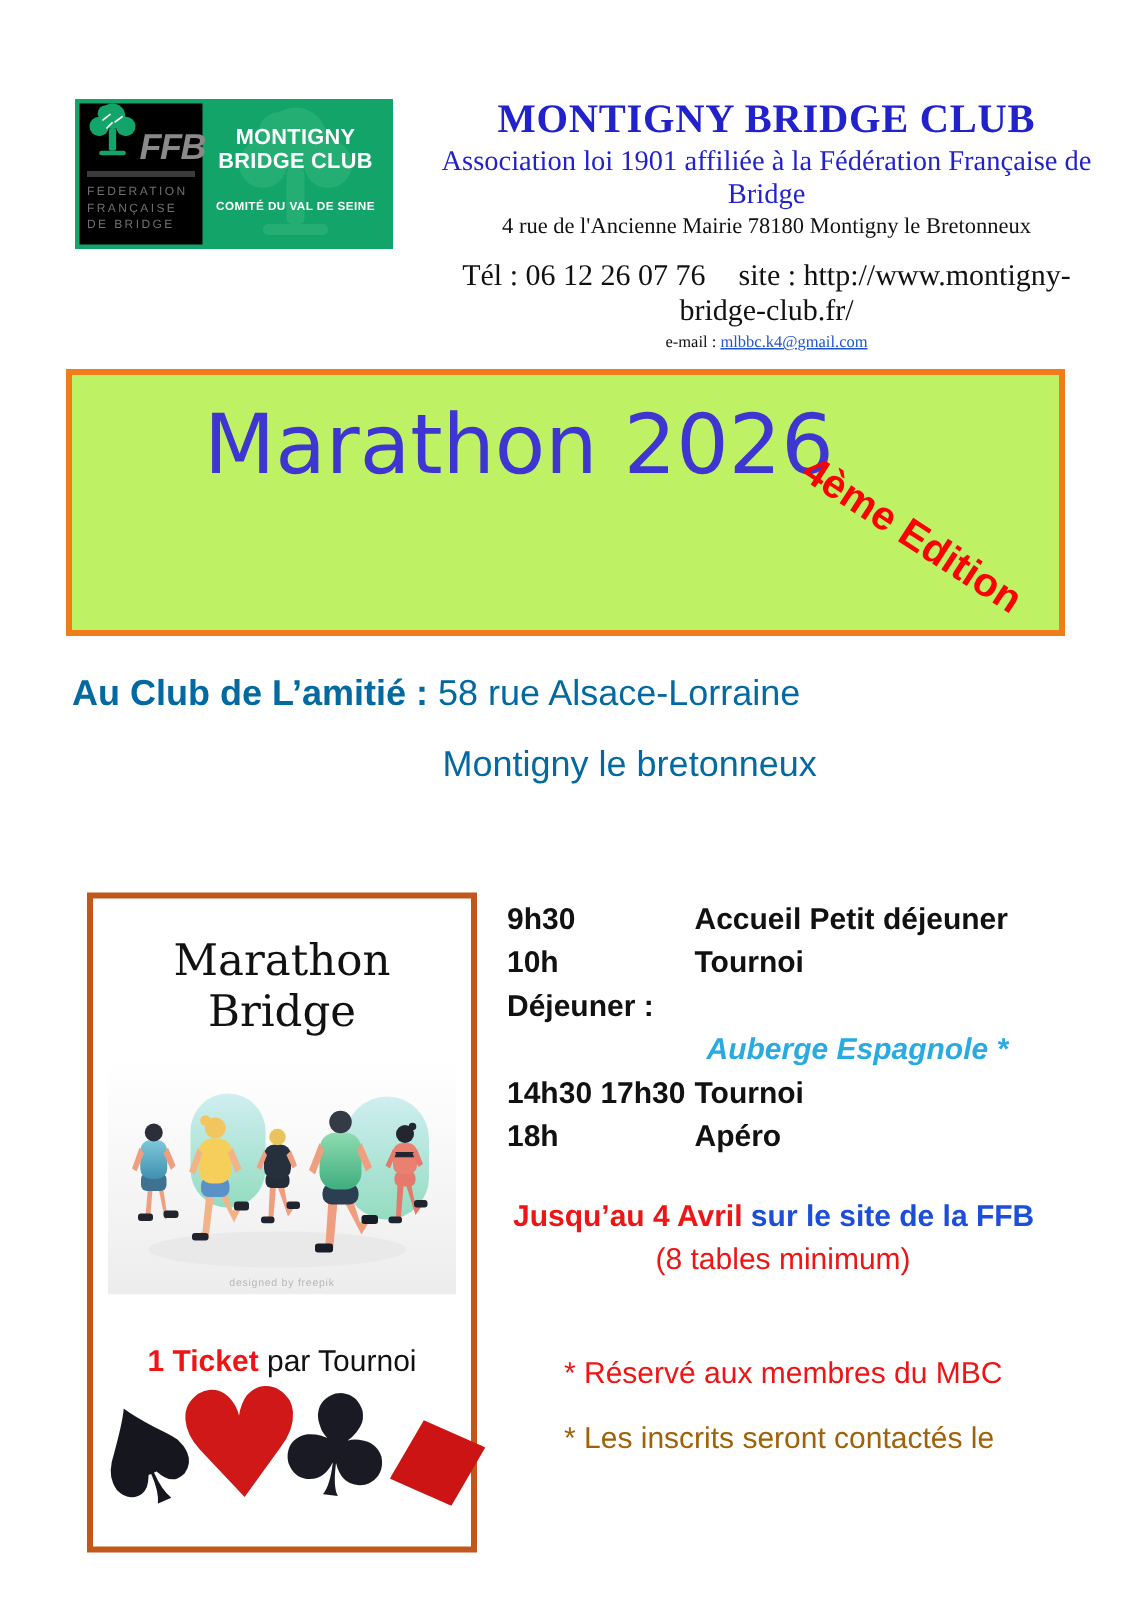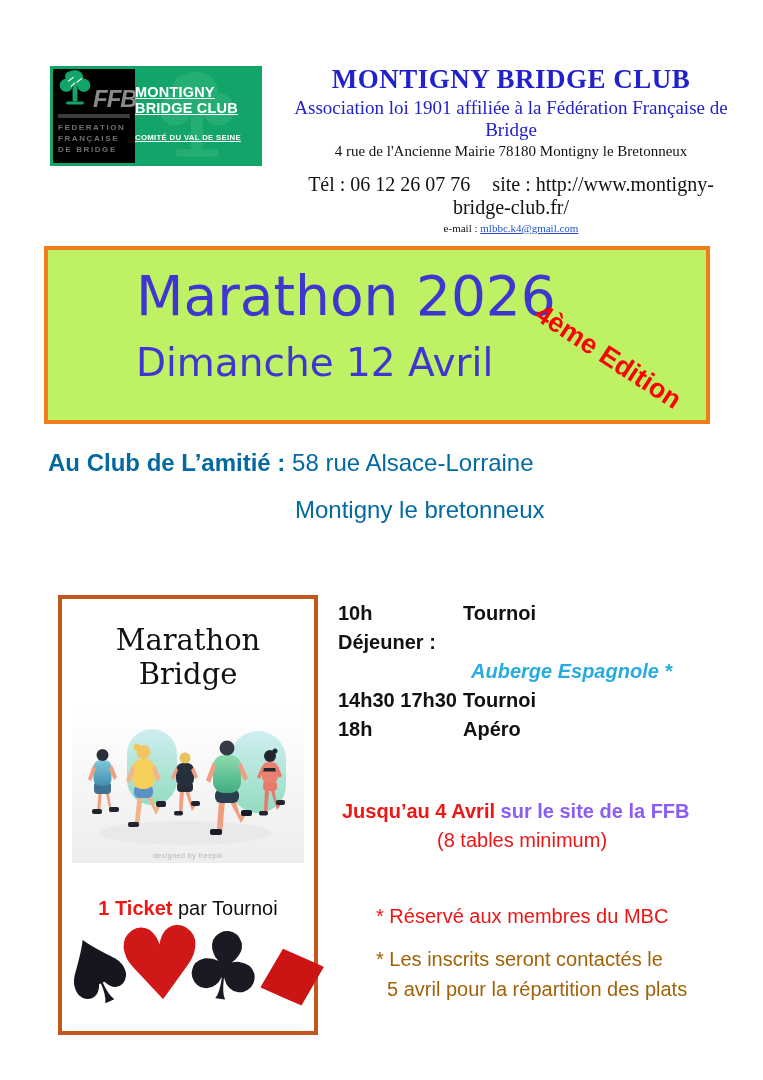--- a/index.html
+++ b/index.html
@@ -5,22 +5,22 @@
   * { margin:0; padding:0; box-sizing:border-box; }
   body { background:#ffffff; font-family:"Liberation Sans", sans-serif; }
   .page { position:relative; width:763px; height:1080px; margin:0 auto; background:#ffffff; overflow:hidden; }
 
   
   .logo { position:absolute; left:50px; top:66px; width:212px; height:100px; background:#12A468; padding:3px; display:flex; }
   .logo-left { width:82px; background:#000000; padding:4px 5px 3px 5px; display:flex; flex-direction:column; }
   .ffb-row { display:flex; align-items:flex-end; height:38px; }
   .ffb-acronym { font-size:24px; font-weight:bold; font-style:italic; color:#8a8a8a; line-height:1; margin-left:1px; letter-spacing:-1px; }
   .logo-bar { height:4px; background:#3b3b3b; margin:3px 0 4px 0; }
-  .fed-line { font-size:8px; font-weight:bold; letter-spacing:1.6px; color:#6f6f6f; line-height:11px; white-space:nowrap; }
-  .logo-right { flex:1; position:relative; overflow:hidden; color:#ffffff;text-decoration:underline; }
+  .fed-line { font-size:8px; font-weight:normal; letter-spacing:1.6px; color:#6f6f6f; line-height:11px; white-space:nowrap; }
+  .logo-right { flex:1; position:relative; overflow:hidden; text-align:center; color:#ffffff; }
   .logo-right svg { position:absolute; left:50%; top:50%; transform:translate(-50%,-50%); opacity:.55; }
   .club-line { position:relative; font-size:14.5px; font-weight:bold; line-height:16px; letter-spacing:0.2px; }
   .club-line.first { margin-top:15px; }
   .committee-line { position:relative; font-size:7.8px; font-weight:bold; margin-top:17px; letter-spacing:0.3px; }
 
   
   .header-text { position:absolute; left:285px; top:64px; width:452px; text-align:center; font-family:"Liberation Serif", serif; }
   .ht-title { font-size:27px; font-weight:bold; color:#2222CC; letter-spacing:0.5px; line-height:30px; }
   .ht-subtitle { font-size:19px; color:#2222CC; margin-top:3px; }
   .ht-address { font-size:15px; color:#111111; margin-top:2px; }
@@ -58,21 +58,21 @@
   .schedule { position:absolute; left:338px; top:599px; font-size:20px; font-weight:bold; color:#111111; }
   .srow { display:flex; line-height:29px; }
   .stime { min-width:125px; white-space:nowrap; }
   .slabel { white-space:nowrap; }
   .slabel-cyan { color:#29ABE2; font-style:italic; padding-left:8px; }
 
   
   .registration { position:absolute; left:330px; top:797px; font-size:20px; font-weight:bold; }
   .reg-line { line-height:29px; white-space:nowrap; }
   .reg-red { color:#EE1515; }
-  .reg-blue { color:#8b5cf6; }
+  .reg-blue { color:#1d4ed8; }
   .reg-line2 { margin-left:12px; }
   .reg-line3 { margin-left:107px; font-weight:normal; color:#EE1515; }
 
   
   .note1 { position:absolute; left:376px; top:905px; font-size:20px; color:#EE1515; white-space:nowrap; }
   .note2 { position:absolute; left:376px; top:944px; font-size:20px; color:#a16207; line-height:30px; white-space:nowrap; }
   .note2-line2 { padding-left:11px; }
 </style>
 </head>
 <body>
@@ -126,21 +126,20 @@
   <div class="header-text">
     <div class="ht-title">MONTIGNY BRIDGE CLUB</div>
     <div class="ht-subtitle">Association loi 1901 affiliée à la Fédération Française de Bridge</div>
     <div class="ht-address">4 rue de l'Ancienne Mairie 78180 Montigny le Bretonneux</div>
     <div class="ht-telline"><span>Tél : 06 12 26 07 76</span><span class="ht-site">site : http://www.montigny-bridge-club.fr/</span></div>
     <div class="ht-emailline"><span>e-mail : </span><span class="ht-email">mlbbc.k4@gmail.com</span></div>
   </div>
 
   <div class="banner">
     <div class="banner-title">Marathon 2026</div>
-    <div class="banner-date">Dimanche 12 Avril</div>
     <div class="banner-edition">4ème Edition</div>
   </div>
 
   <div class="venue">
     <div><span class="venue-bold">Au Club de L’amitié : </span><span>58 rue Alsace-Lorraine</span></div>
     <div class="venue-line2">Montigny le bretonneux</div>
   </div>
 
   <div class="poster-box">
     <div class="poster-title">Marathon Bridge</div>
@@ -235,20 +234,24 @@
       <div class="runners-credit">designed by freepik</div>
     </div>
     <div class="ticket-line"><span class="ticket-red">1 Ticket</span><span> par Tournoi</span></div>
     <div class="suits">
       <span class="suit suit-spade">♠</span><span class="suit suit-heart">♥</span><span class="suit suit-club">♣</span><span class="suit suit-diamond">♦</span>
     </div>
   </div>
 
   <div class="schedule">
     <div class="srow">
+        <span class="stime">9h30</span>
+        <span class="slabel">Accueil Petit déjeuner</span>
+      </div>
+    <div class="srow">
         <span class="stime">10h</span>
         <span class="slabel">Tournoi</span>
       </div>
     <div class="srow">
         <span class="slabel">Déjeuner :</span>
       </div>
     <div class="srow">
         <span class="stime"></span>
         <span class="slabel slabel-cyan">Auberge Espagnole *</span>
       </div>
@@ -263,16 +266,15 @@
   </div>
 
   <div class="registration">
     <div class="reg-line reg-line2"><span class="reg-red">Jusqu’au 4 Avril </span><span class="reg-blue">sur le site de la FFB</span></div>
     <div class="reg-line reg-line3">(8 tables minimum)</div>
   </div>
 
   <div class="note1">* Réservé aux membres du MBC</div>
   <div class="note2">
     <div>* Les inscrits seront contactés le</div>
-    <div class="note2-line2">5 avril pour la répartition des plats</div>
   </div>
 
 </div>
 
 </body></html>

